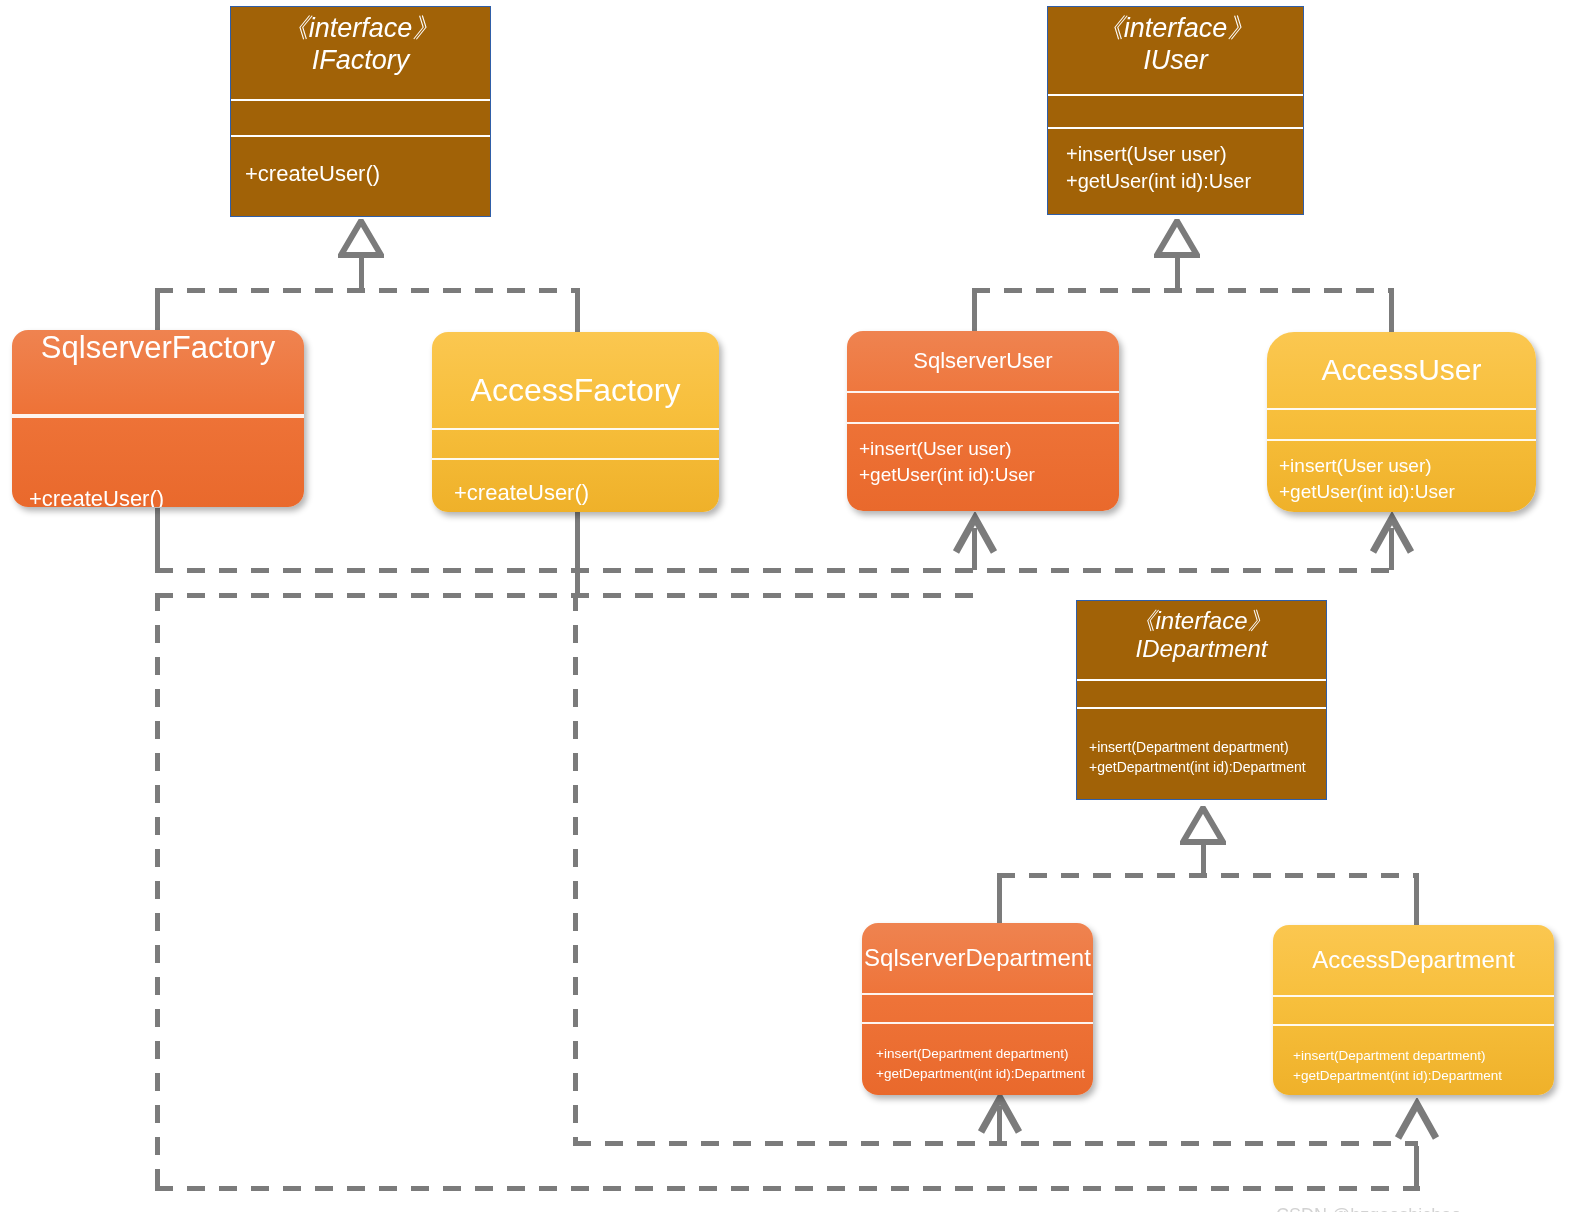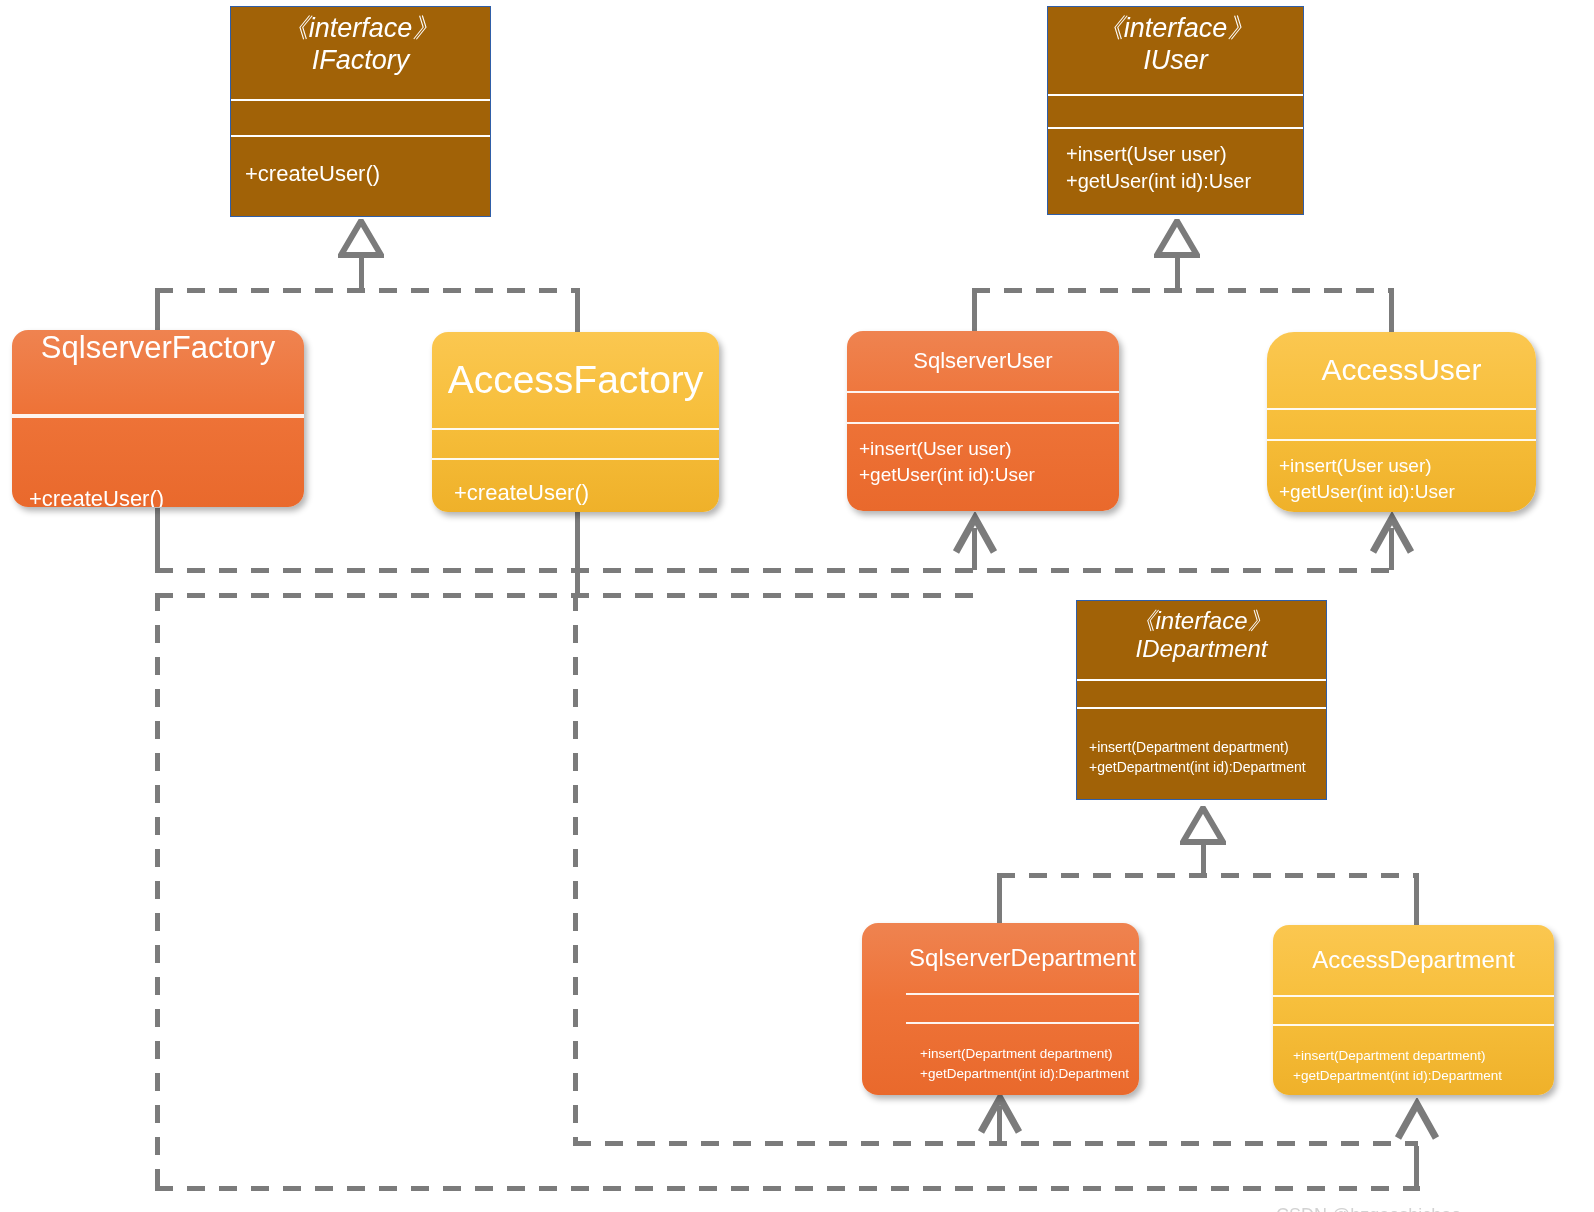--- a/index.html
+++ b/index.html
@@ -199,21 +199,21 @@
     <div class="k-title" style="height:75px; font-size:31px;">
       <span>SqlserverFactory</span>
     </div>
     <div class="k-mid" style="height:28px;"></div>
     <div class="k-ops" style="padding:20px 0 0 17px; font-size:22px;">
       <div class="op">+createUser()</div>
     </div>
   </div>
 
   <div class="klass yellow" style="left:432px; top:332px; width:287px; height:180px;">
-    <div class="k-title" style="height:96px; font-size:39px;">
+    <div class="k-title" style="height:76px; font-size:32px;margin-top:20px;">
       <span>AccessFactory</span>
     </div>
     <div class="k-mid" style="height:28px;"></div>
     <div class="k-ops" style="padding:20px 0 0 22px; font-size:22px;">
       <div class="op">+createUser()</div>
     </div>
   </div>
 
   <div class="klass orange" style="left:847px; top:331px; width:272px; height:180px;">
     <div class="k-title" style="height:60px; font-size:22px;border-radius:6px;">
@@ -230,21 +230,21 @@
     <div class="k-title" style="height:76px; font-size:30px;">
       <span>AccessUser</span>
     </div>
     <div class="k-mid" style="height:29px;"></div>
     <div class="k-ops" style="padding:12px 0 0 12px; font-size:19px; line-height:1.37;">
       <div class="op">+insert(User user)</div>
       <div class="op">+getUser(int id):User</div>
     </div>
   </div>
 
-  <div class="klass orange" style="left:862px; top:923px; width:277px; height:172px;padding-left:44px;">
+  <div class="klass orange" style="left:862px; top:923px; width:231px; height:172px;">
     <div class="k-title" style="height:70px; font-size:24px;">
       <span>SqlserverDepartment</span>
     </div>
     <div class="k-mid" style="height:27px;"></div>
     <div class="k-ops" style="padding:20px 0 0 14px; font-size:13.5px; line-height:1.45;">
       <div class="op">+insert(Department department)</div>
       <div class="op">+getDepartment(int id):Department</div>
     </div>
   </div>
 

